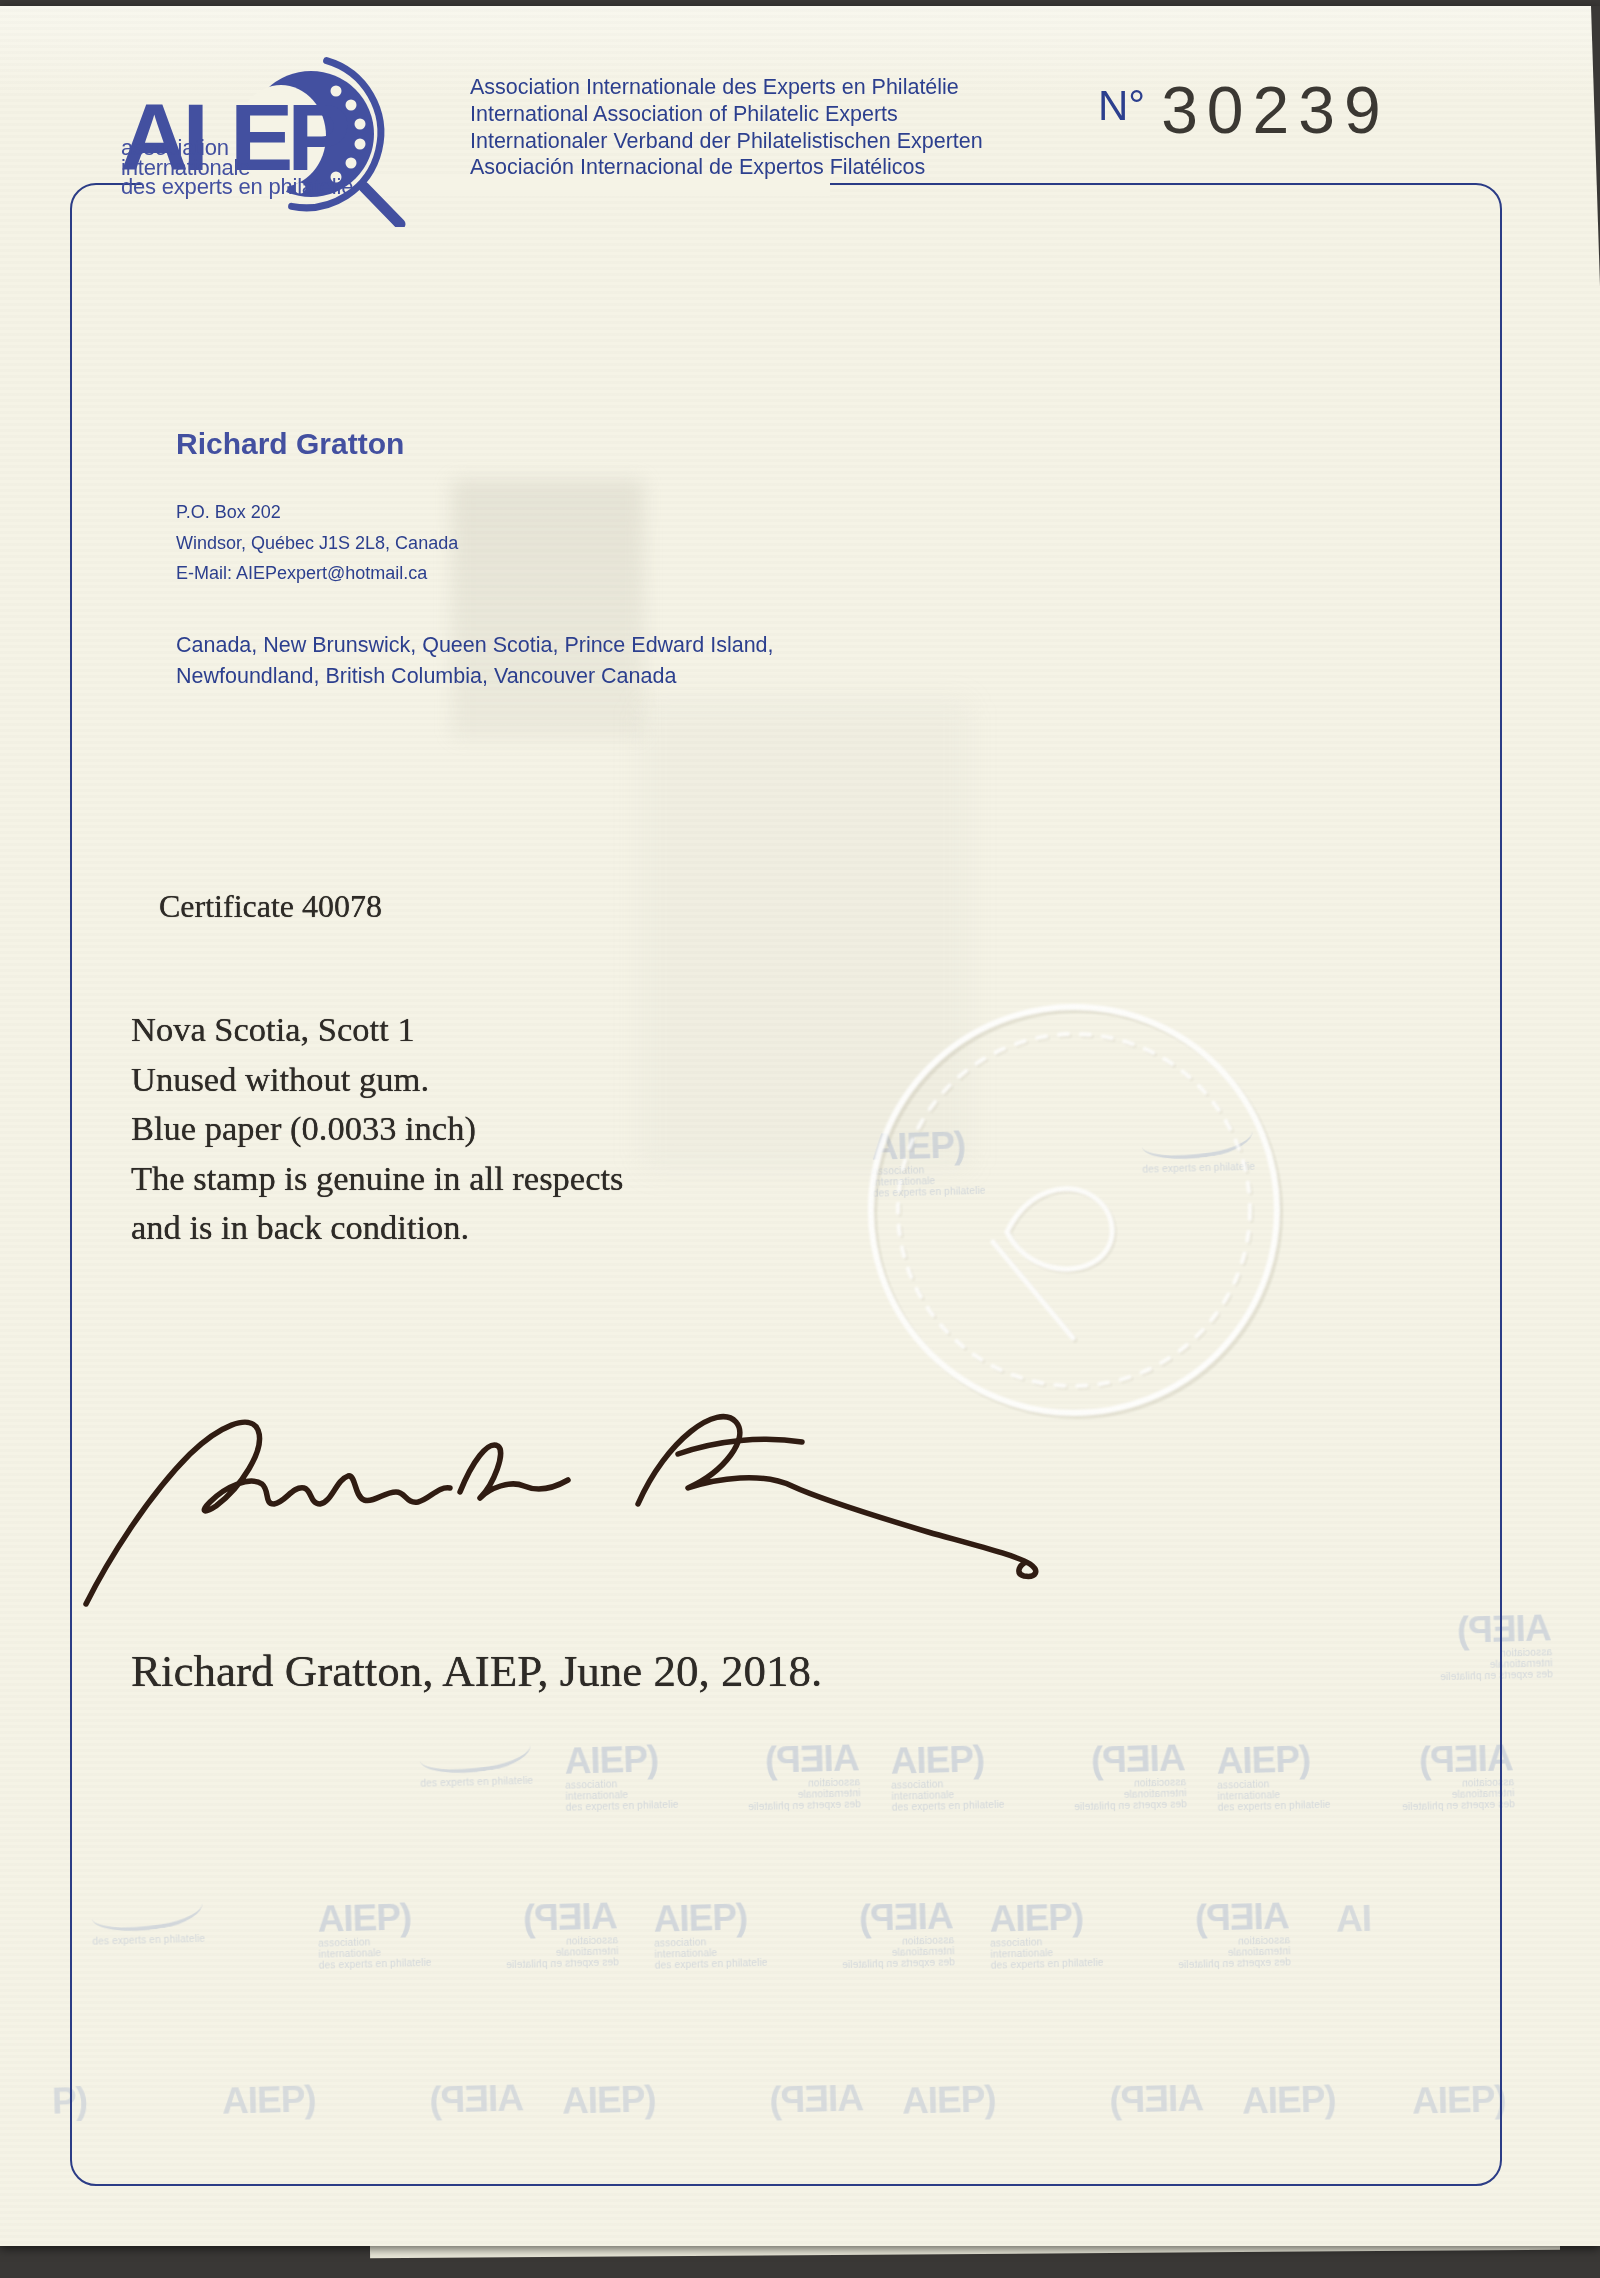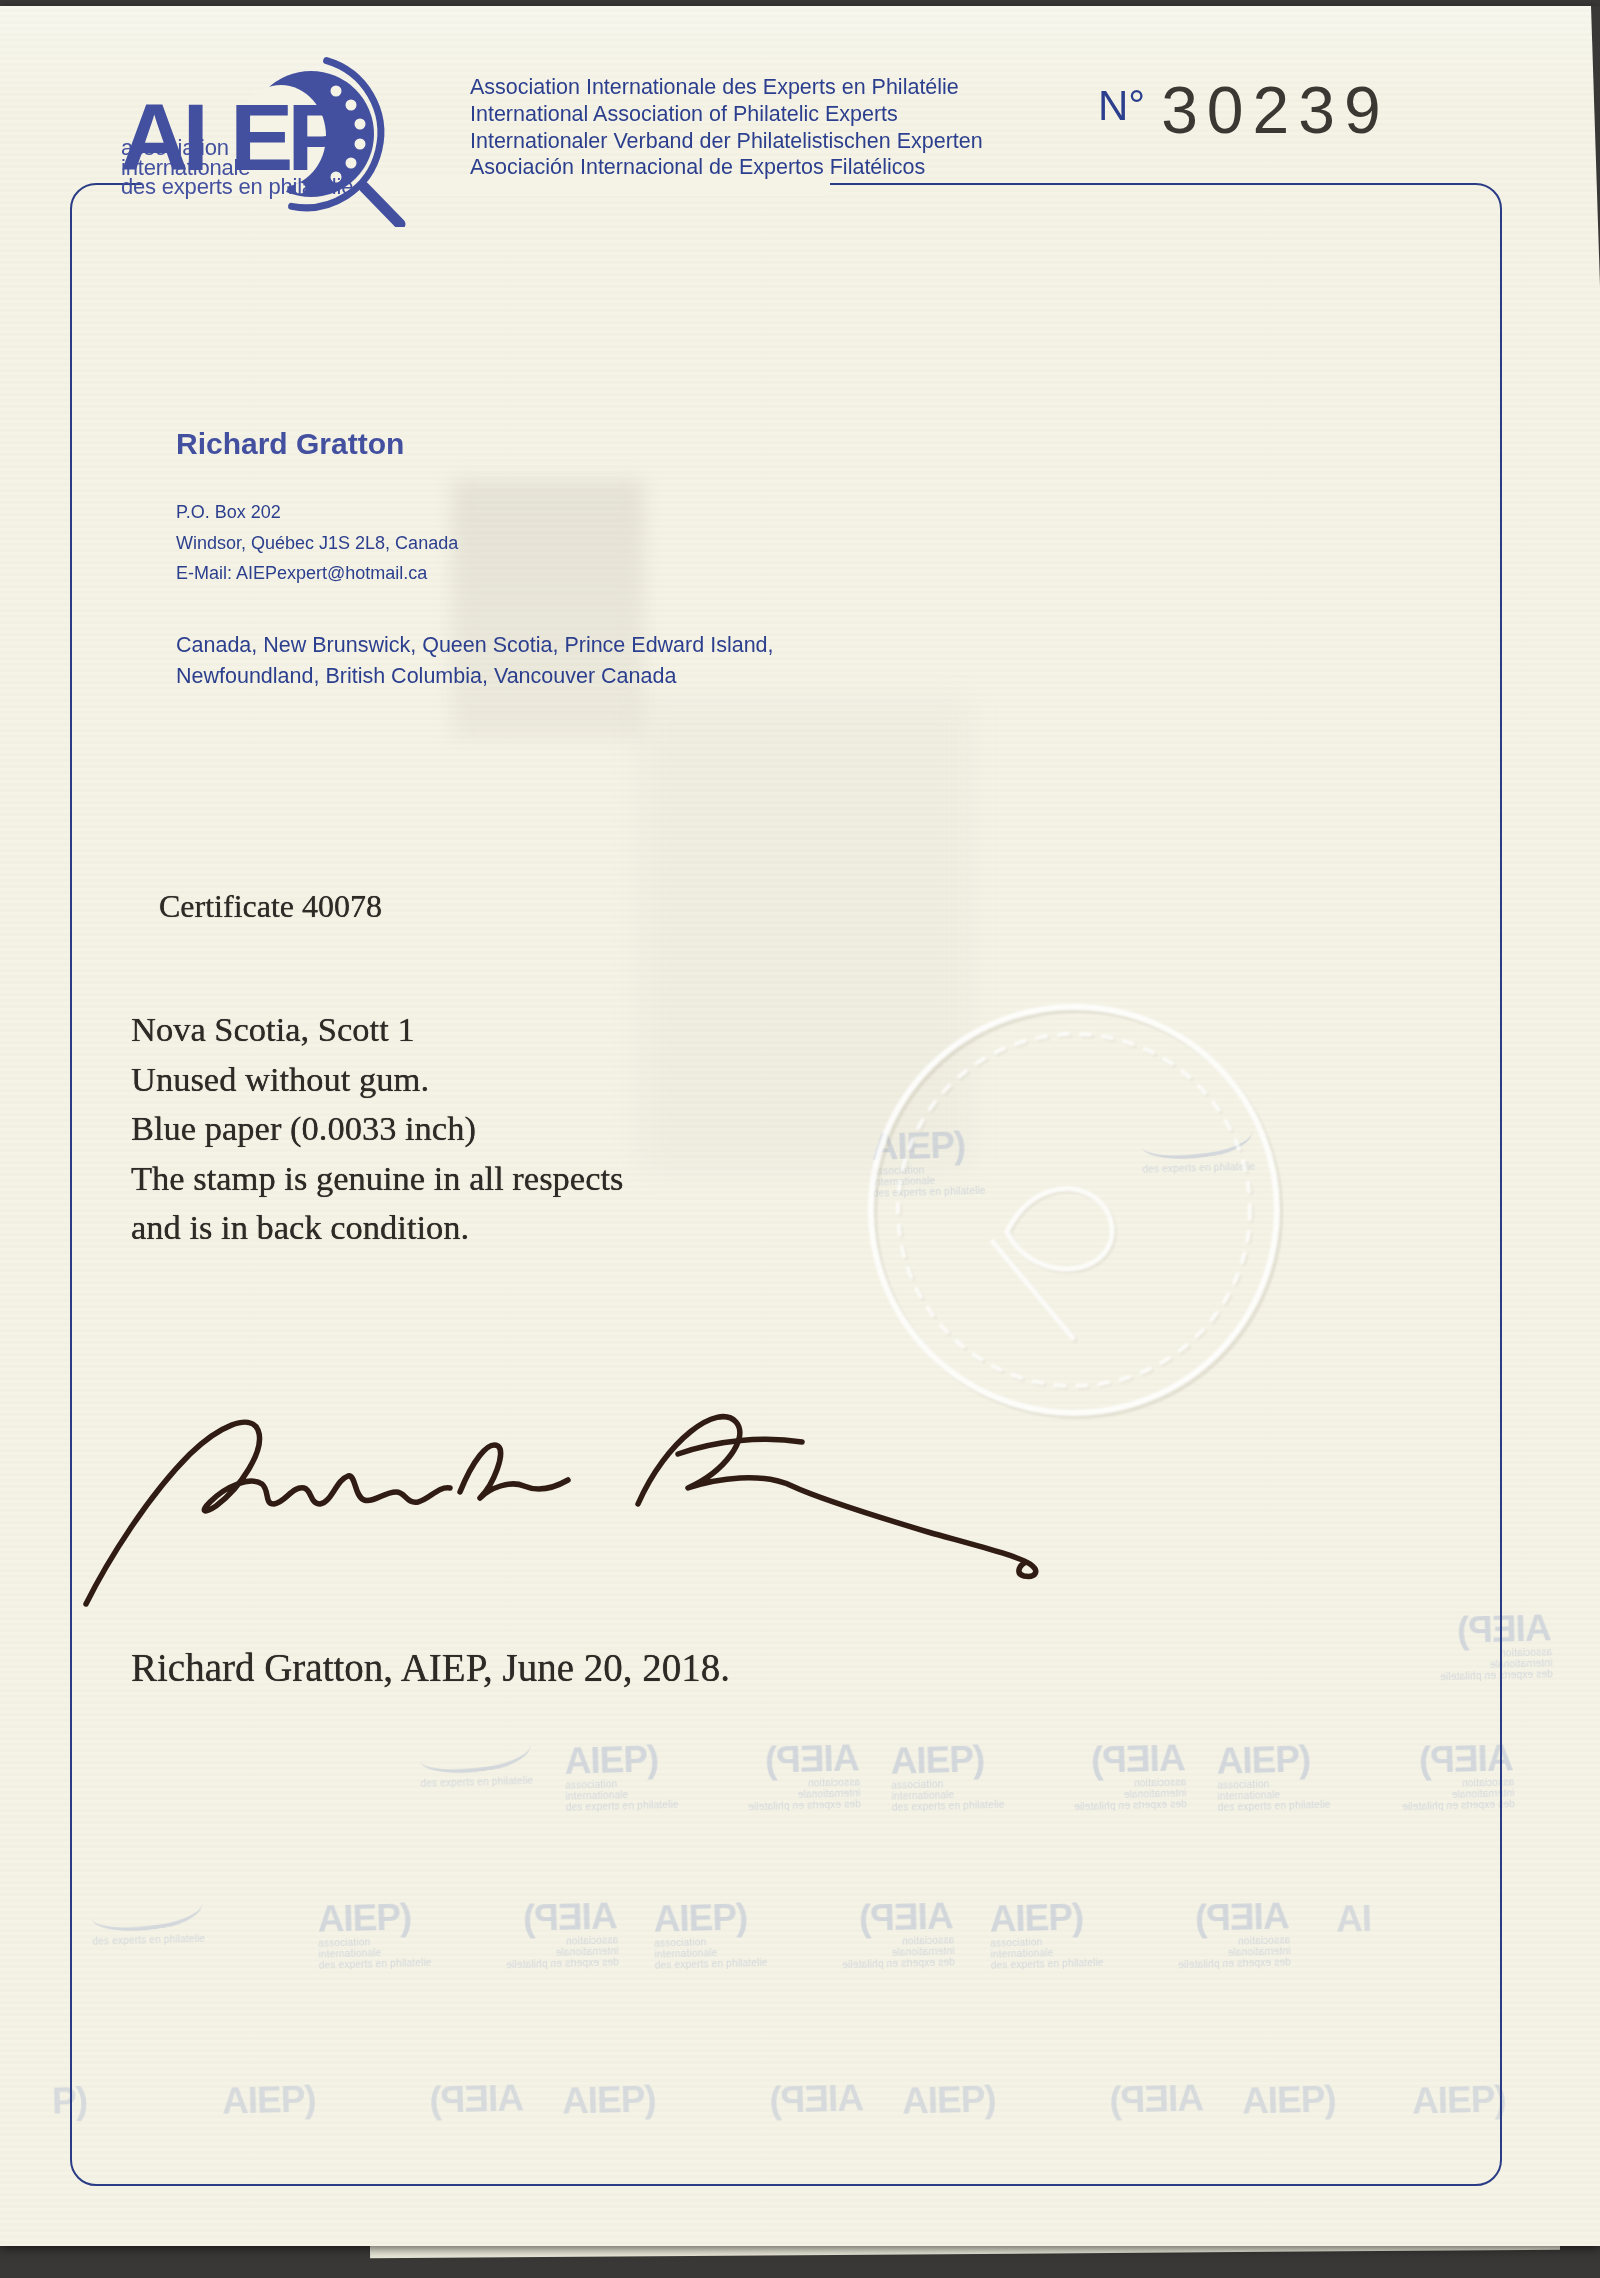--- a/index.html
+++ b/index.html
@@ -40,21 +40,21 @@
         font-size:30px;font-weight:bold;}
   .expert-address{position:absolute;left:176px;top:497px;color:var(--header-blue);
         font-size:18px;line-height:30.6px;}
   .coverage{position:absolute;left:176px;top:630px;color:var(--header-blue);
         font-size:21.5px;line-height:31px;}
   
   .typewriter{font-family:"Liberation Serif",serif;color:var(--body-ink);
         text-shadow:0 0 .7px currentColor;}
   .cert-title{position:absolute;left:131px;top:888px;font-size:32px;margin-left:28px;}
   .cert-body{position:absolute;left:131px;top:1005px;font-size:34.5px;line-height:49.6px;}
-  .dateline{position:absolute;left:131px;top:1645px;font-size:39px;}
+  .dateline{position:absolute;left:131px;top:1645px;font-size:45px;}
   
   .signature-svg{position:absolute;left:78px;top:1392px;width:980px;height:225px;}
   .signature-svg path{fill:none;stroke:var(--signature-ink);stroke-width:5.5;
         stroke-linecap:round;stroke-linejoin:round;}
   
   .seal-svg{position:absolute;left:855px;top:990px;width:440px;height:440px;
         filter:blur(1.1px);opacity:.9;}
   
   .ghost-a{position:absolute;left:452px;top:480px;width:192px;height:258px;border-radius:6px;
         background:linear-gradient(rgba(186,184,168,.26),rgba(186,184,168,.14));filter:blur(9px);}

